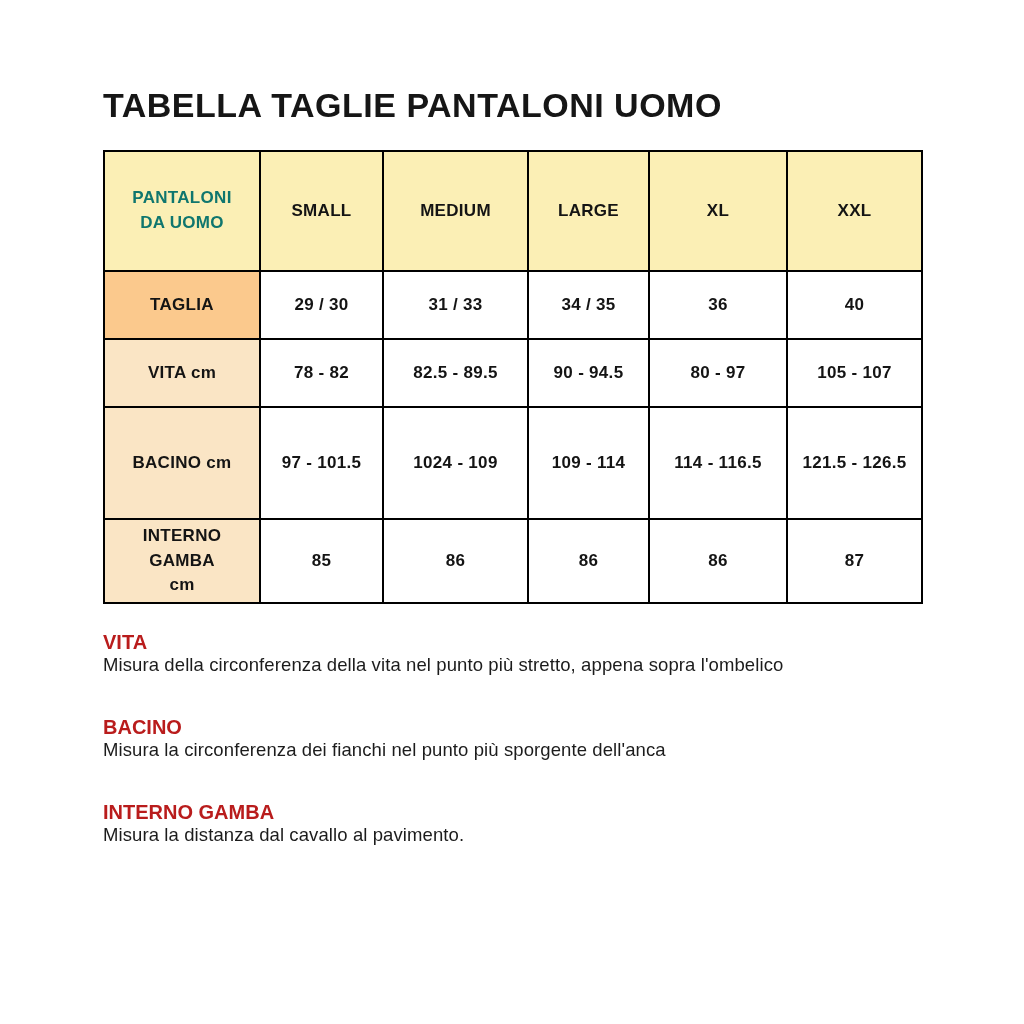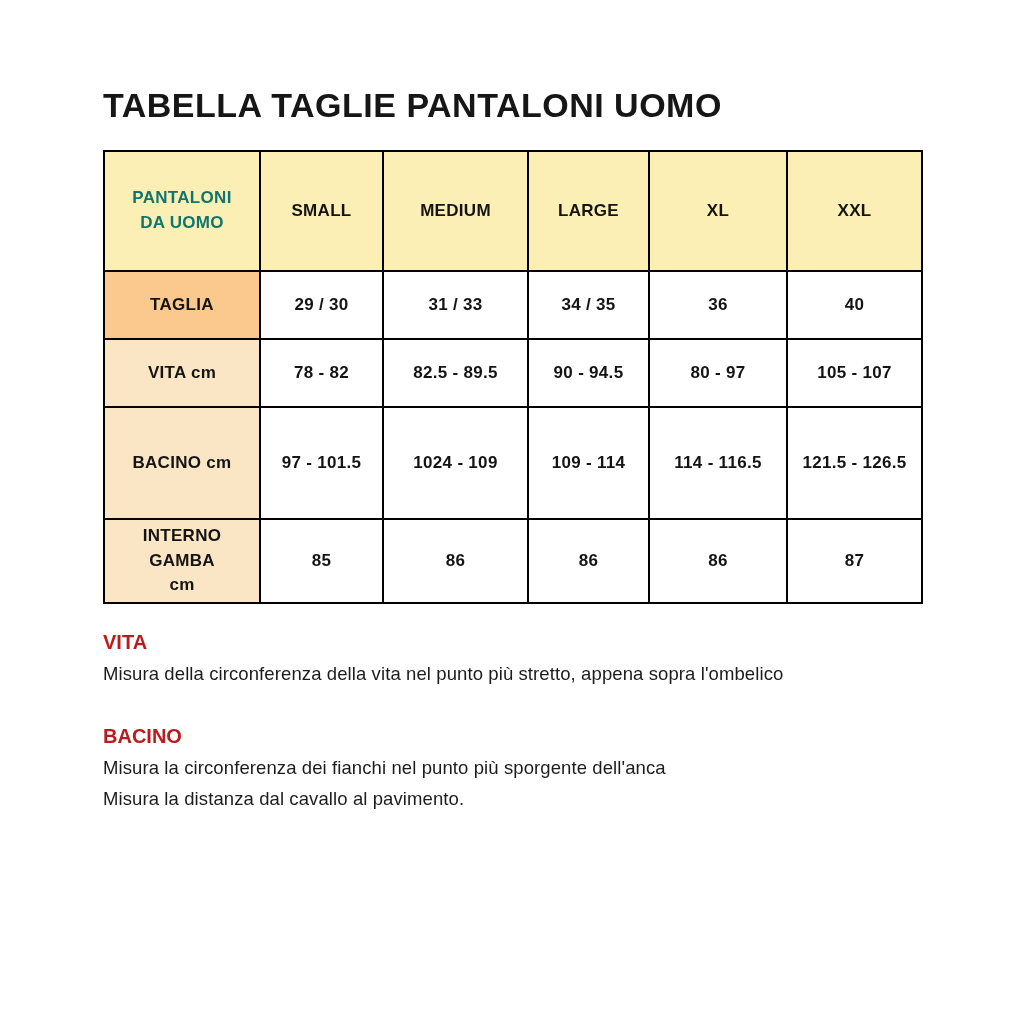--- a/index.html
+++ b/index.html
@@ -63,21 +63,20 @@
   }
   .guide-section h3 {
     font-size: 20px;
     font-weight: bold;
     color: #b91c1c;
   }
   .guide-section .section-desc {
     font-size: 18.5px;
     font-weight: normal;
     color: #1c1c1c;
-    margin-top: 9px;
     letter-spacing: 0.1px;
   }
   .guide-section.first h3 { margin-top: 27px; }
   .guide-section.later h3 { margin-top: 40px; }
 </style>
 </head>
 <body>
 
 <div class="page">
 
@@ -149,16 +148,17 @@
     <h3>VITA</h3>
     <p class="section-desc">Misura della circonferenza della vita nel punto più stretto, appena sopra l'ombelico</p>
   </div>
 
   <div class="guide-section later">
     <h3>BACINO</h3>
     <p class="section-desc">Misura la circonferenza dei fianchi nel punto più sporgente dell'anca</p>
   </div>
 
   <div class="guide-section later">
+    <h3>INTERNO GAMBA</h3>
     <p class="section-desc">Misura la distanza dal cavallo al pavimento.</p>
   </div>
 
 </div>
 
 </body></html>

